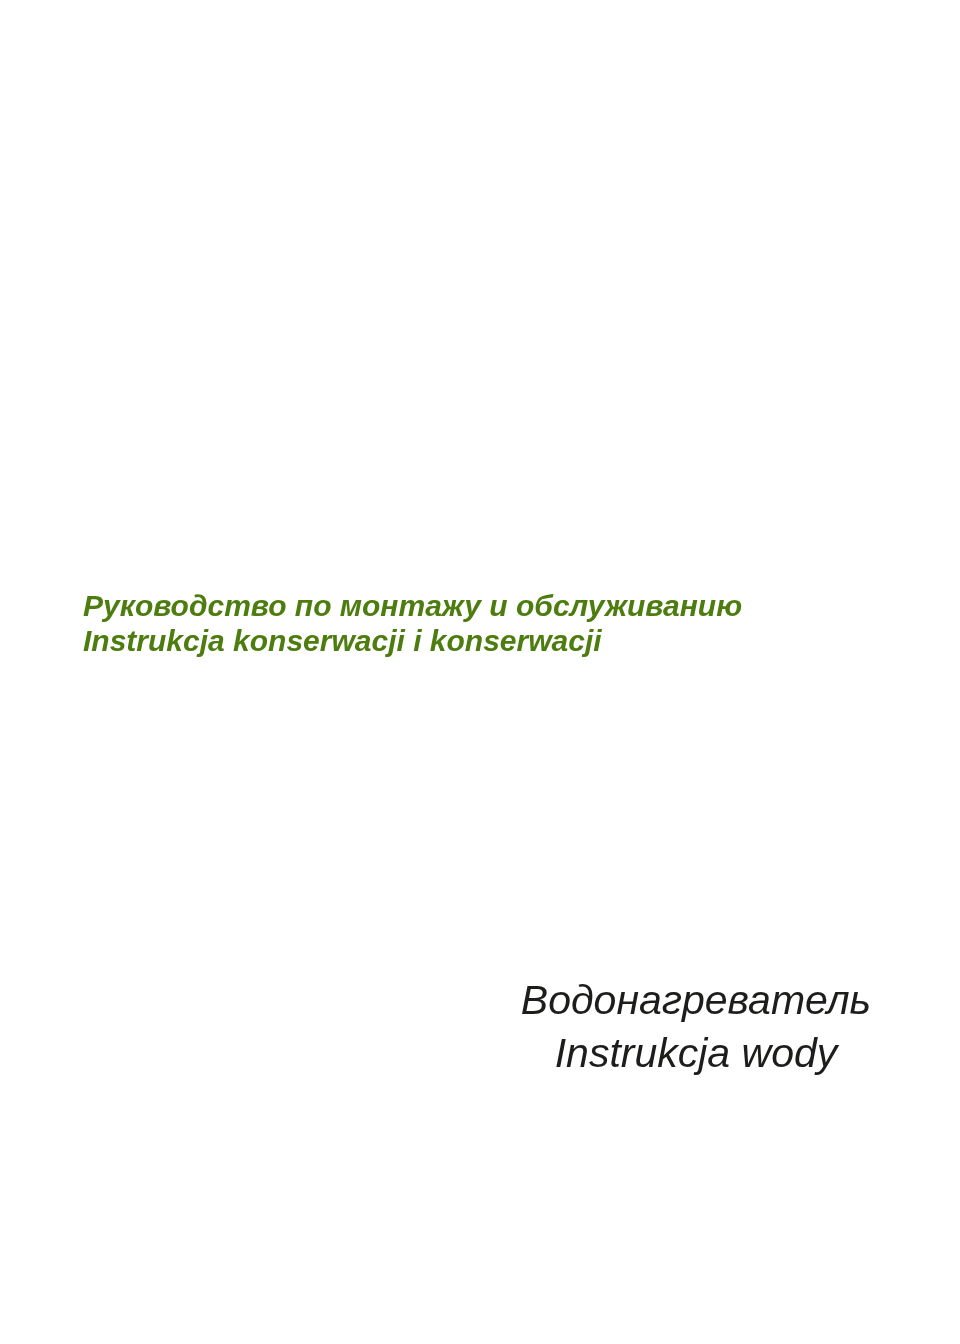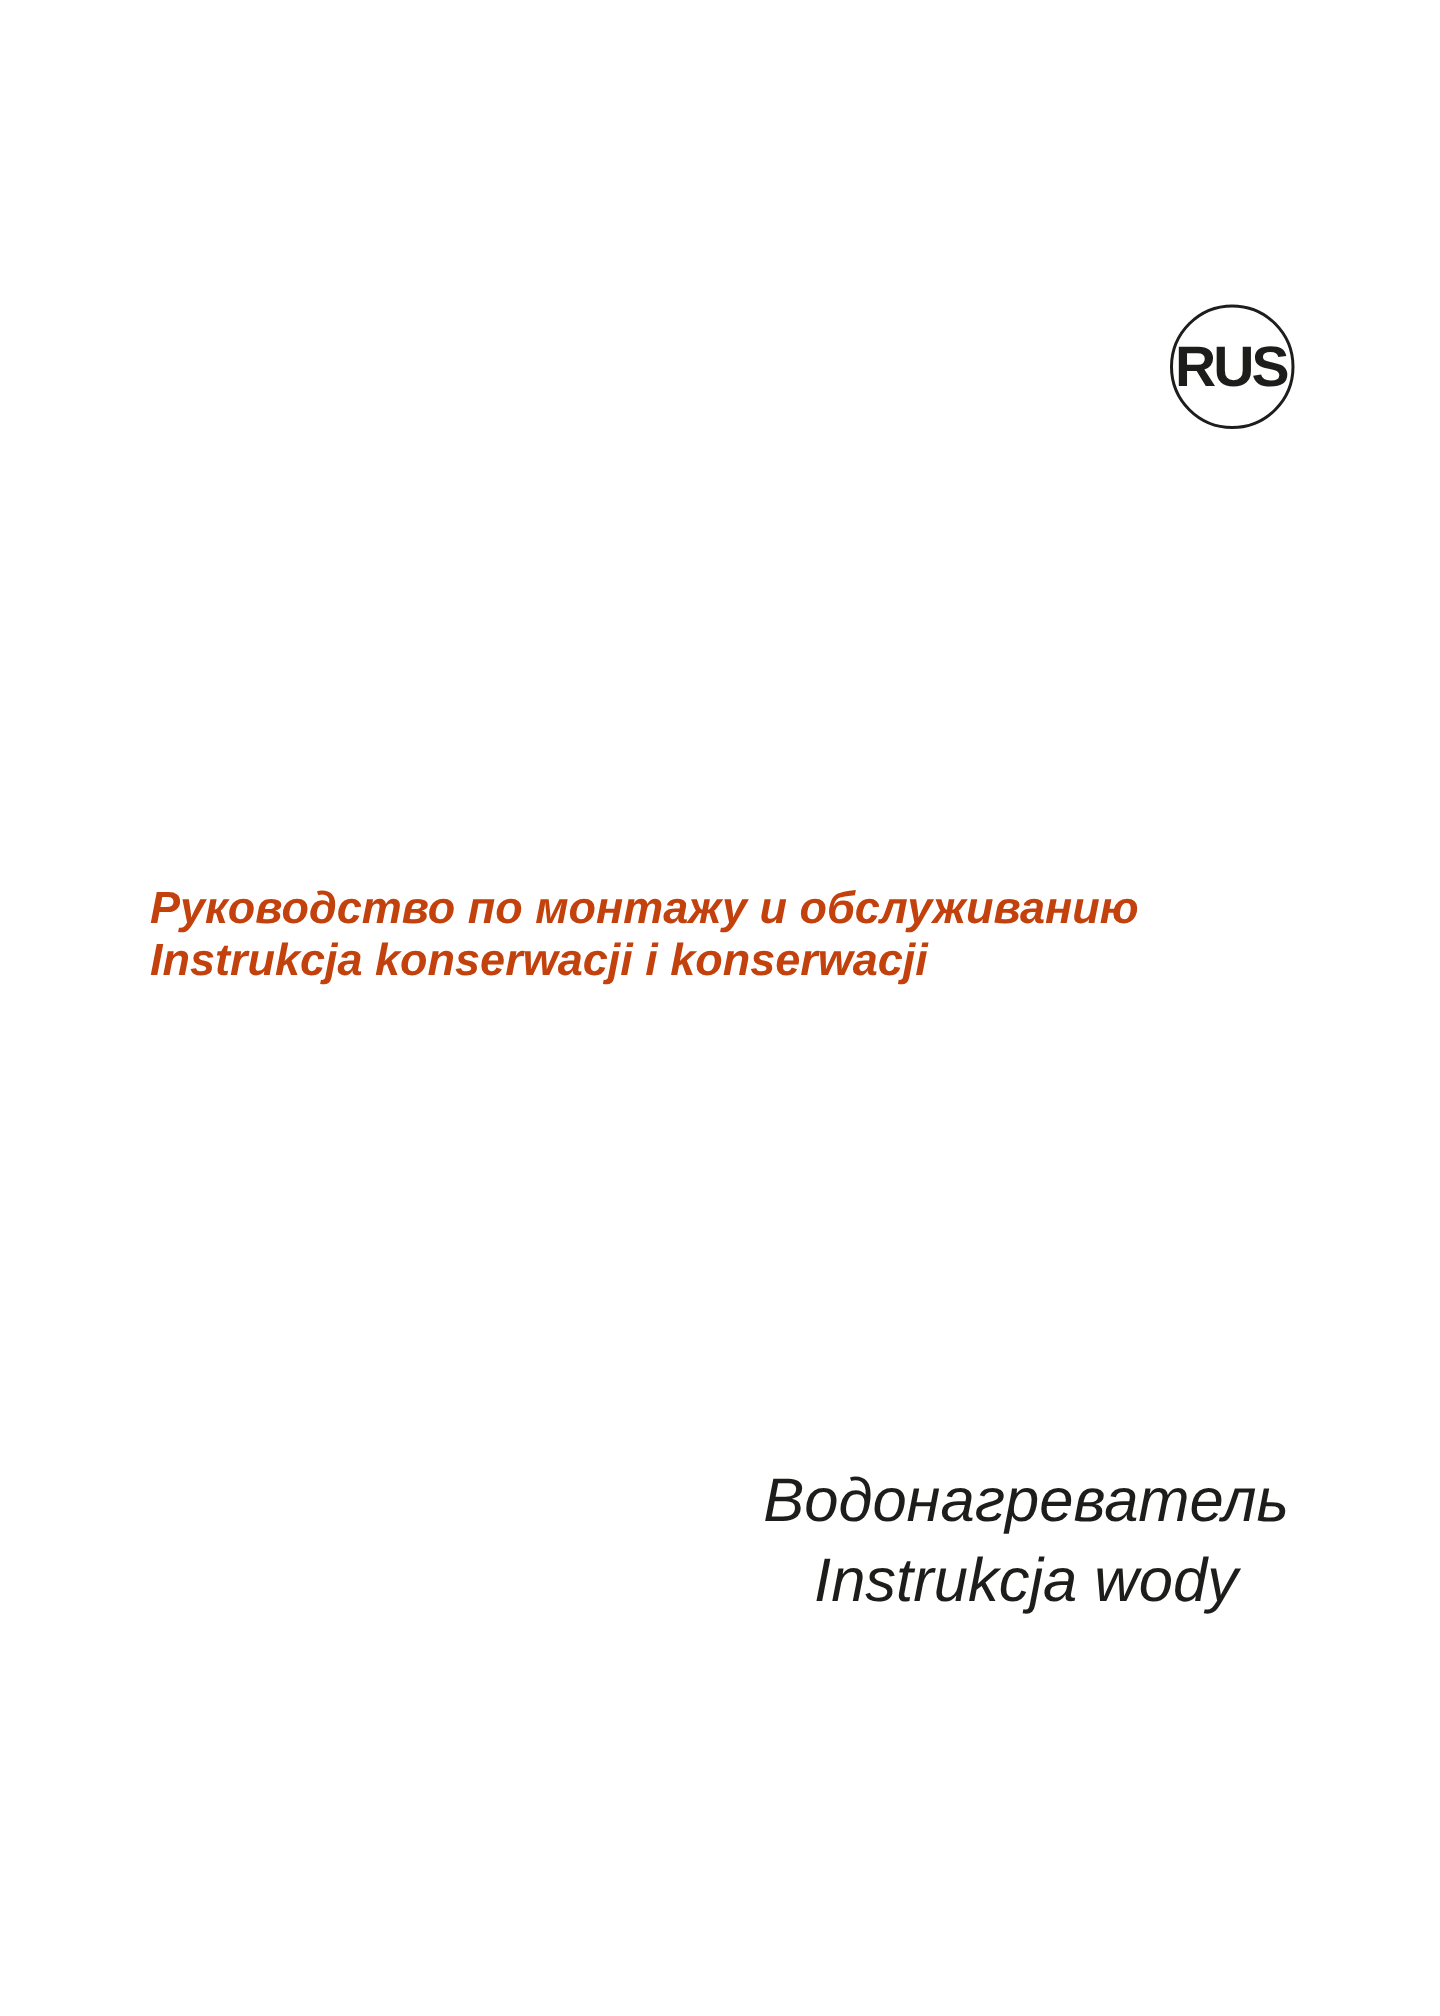--- a/index.html
+++ b/index.html
@@ -39,52 +39,49 @@
     font-size: 38px;
     letter-spacing: -2px;
     margin-left: -2px;
   }
   .badge-pl .badge-label {
     font-size: 45px;
     letter-spacing: -1px;
   }
   .subtitle-block {
     position: absolute;
-    left: 100px;
+    left: 83px;
     top: 588px;
     font-weight: bold;
     font-style: italic;
     font-size: 30px;
     line-height: 35px;
     white-space: nowrap;
-    color: #c2410c;
+    color: #4d7c0f;
   }
   .title-block {
     position: absolute;
-    left: 434px;
+    left: 446px;
     top: 974px;
     width: 500px;
     text-align: center;
     font-style: italic;
     font-weight: normal;
     font-size: 41px;
     line-height: 53px;
     white-space: nowrap;
     color: #1d1d1b;
   }
   .line { display: block; }
 </style>
 </head>
 <body>
 
 <div class="page">
 
-  <div class="badge badge-rus">
-    <span class="badge-label">RUS</span>
-  </div>
 
 
   <div class="subtitle-block">
     <span class="line">Руководство по монтажу и обслуживанию</span>
     <span class="line">Instrukcja konserwacji i konserwacji</span>
   </div>
 
   <div class="title-block">
     <span class="line">Водонагреватель</span>
     <span class="line">Instrukcja wody</span>

